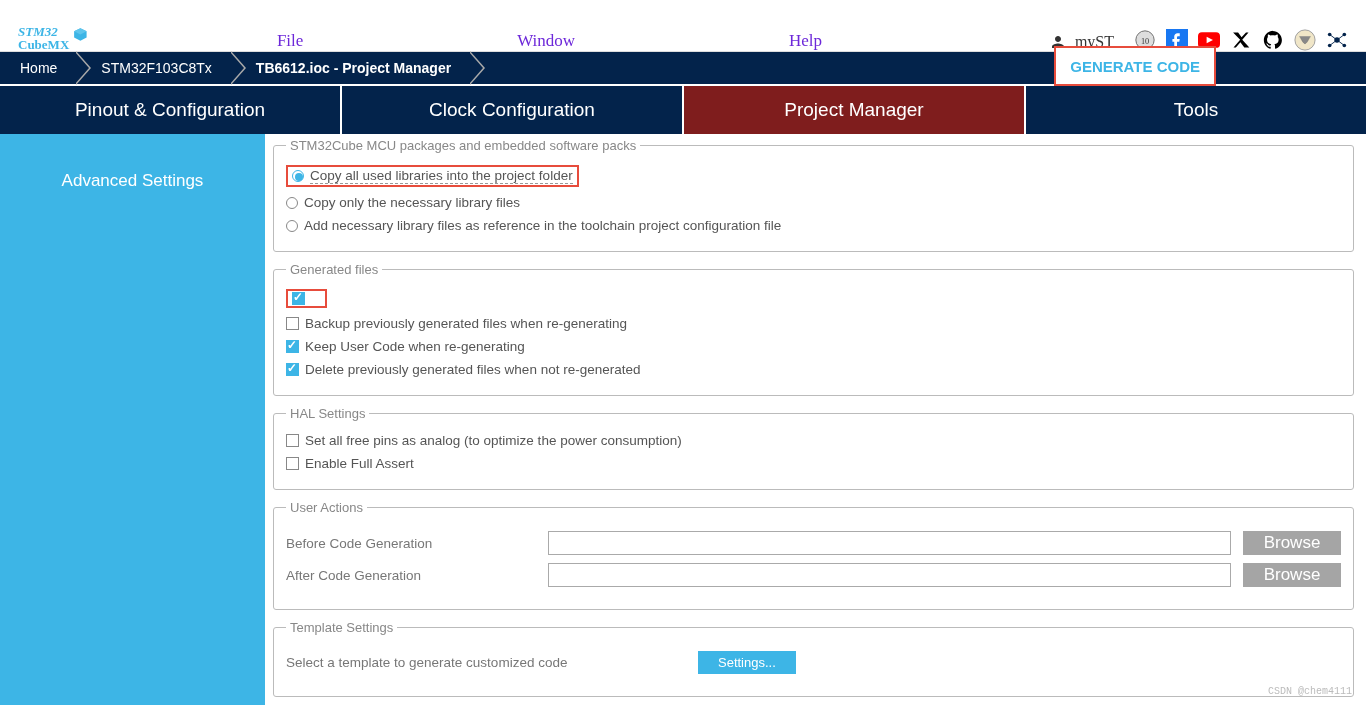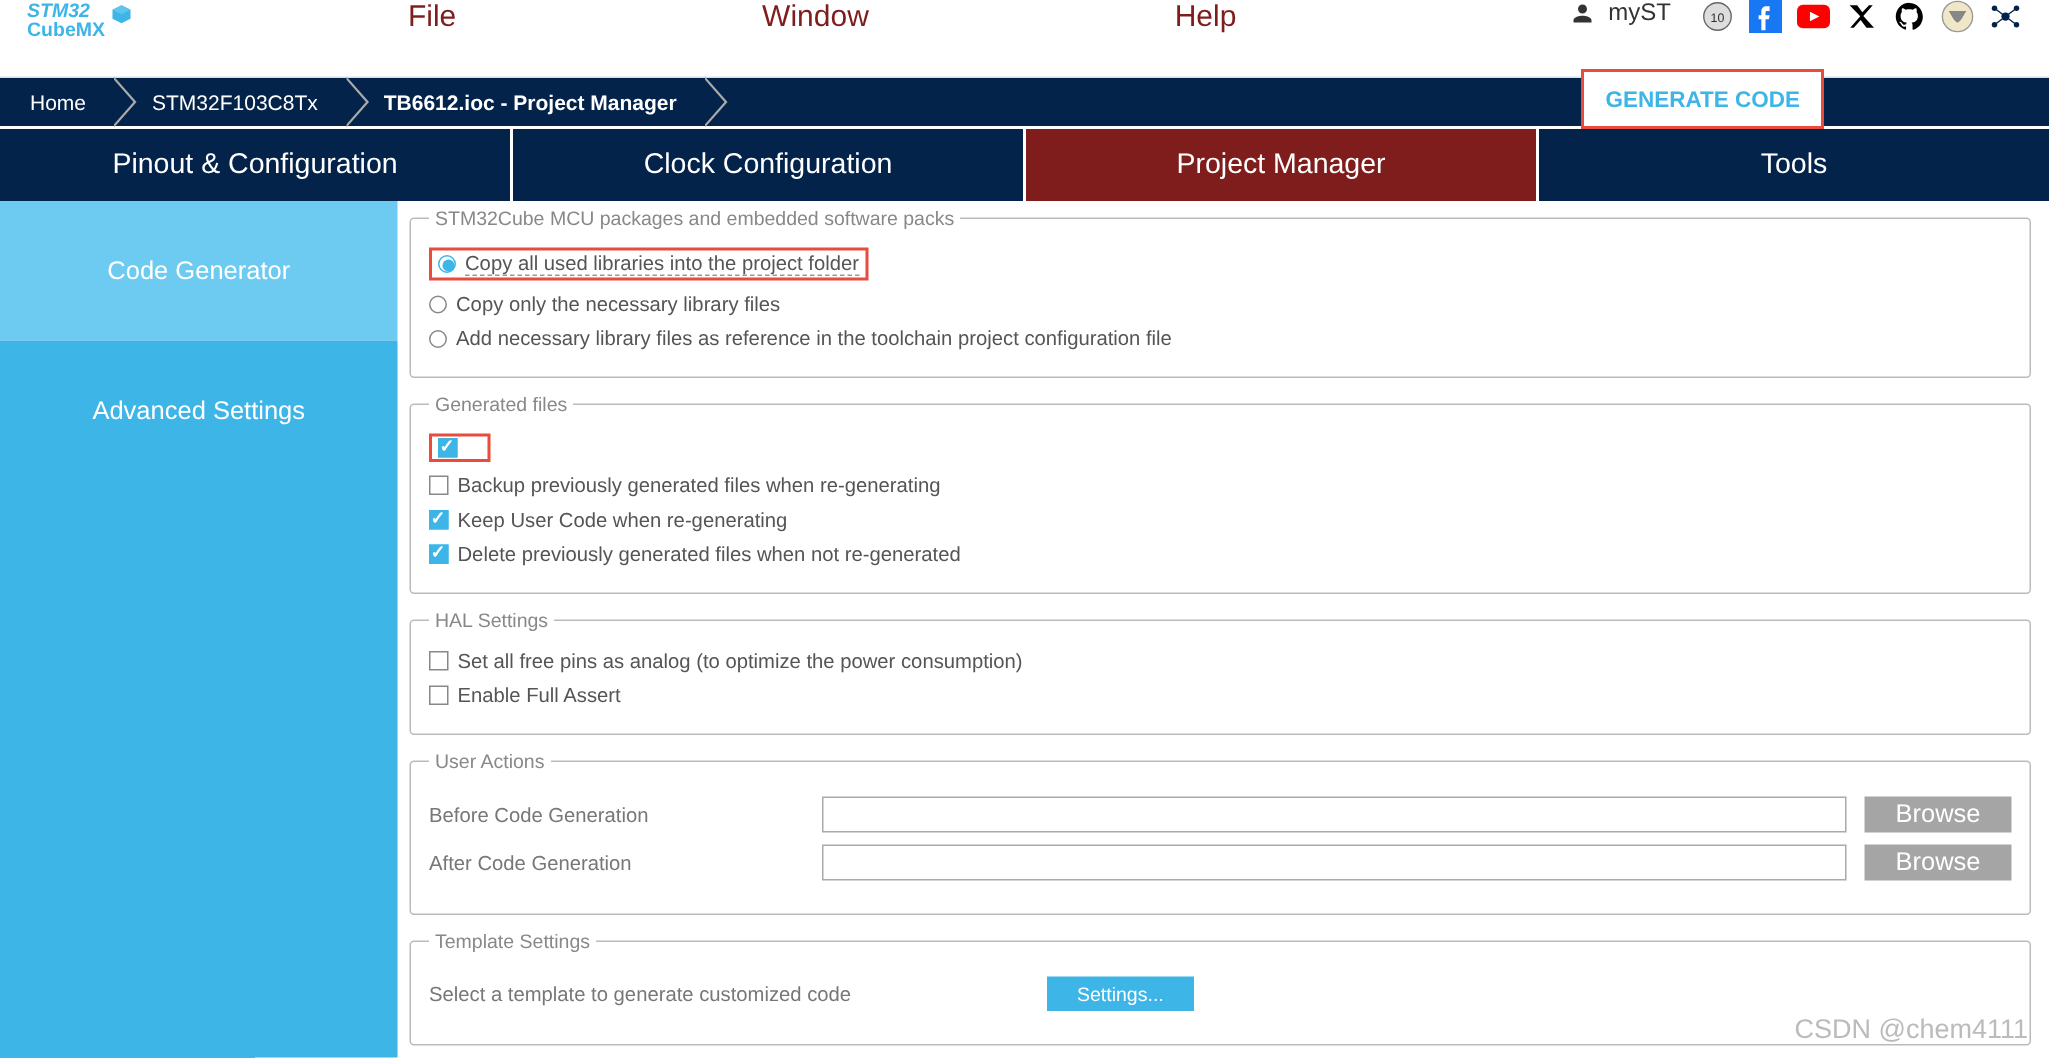--- a/index.html
+++ b/index.html
@@ -1,24 +1,24 @@
 <!DOCTYPE html>
 <html><head>
 <meta charset="utf-8">
 <style>
 * { box-sizing: border-box; margin: 0; padding: 0; }
 body { font-family: Arial, sans-serif; font-size: 13px; color: #333; width: 1366px; height: 705px; overflow: hidden; position: relative; }
 
 
-.topbar { height: 52px; background: #fff; display: flex; align-items: flex-start; border-bottom: 1px solid #ddd; }
+.topbar { height: 52px; background: #fff; display: flex; align-items: flex-end; border-bottom: 1px solid #ddd; font-family: Liberation Serif, serif; }
 .logo-area { width: 90px; padding-left: 18px; }
 .logo-text1 { color: #3db5e6; font-size: 13px; font-weight: bold; line-height: 1; font-style: italic; }
 .logo-text2 { color: #3db5e6; font-size: 13px; font-weight: bold; line-height: 1; }
 .menu-items { flex: 1; display: flex; justify-content: space-around; padding: 0 120px 0 80px; }
-.menu-item { color: #7f1d1d; font-size: 20px; cursor: pointer; }
+.menu-item { color: #6d28d9; font-size: 17px; cursor: pointer; }
 .myst { display: flex; align-items: center; gap: 8px; color: #333; font-size: 16px; margin-right: 20px; }
 .social-icons { display: flex; align-items: center; gap: 10px; padding-right: 18px; }
 .soc { width: 22px; height: 22px; display: flex; align-items: center; justify-content: center; }
 
 
 .breadcrumb-bar { height: 32px; background: #03234b; display: flex; align-items: flex-end; position: relative; }
 .bc-item { height: 32px; display: flex; align-items: center; padding: 0 18px 0 26px; color: #fff; font-size: 14px; position: relative; }
 .bc-item.first { padding-left: 20px; }
 .bc-item.active { font-weight: bold; }
 .bc-arrow { position: absolute; right: -14px; top: 0; width: 0; height: 0; border-top: 16px solid transparent; border-bottom: 16px solid transparent; border-left: 14px solid #03234b; z-index: 2; }
@@ -46,21 +46,21 @@
 .opt-row { display: flex; align-items: center; gap: 6px; padding: 4px 0; color: #555; font-size: 13.5px; }
 .hl-red { border: 2px solid #e74c3c; padding: 1px 4px; display: inline-flex; align-items: center; gap: 6px; }
 
 .action-row { display: flex; align-items: center; gap: 12px; margin: 8px 0; }
 .action-label { width: 250px; color: #777; font-size: 13.5px; }
 .action-input { flex: 1; height: 24px; border: 1px solid #aaa; background: #fff; }
 .browse-btn { width: 98px; height: 24px; background: #a5a5a5; color: #fff; border: none; font-size: 17px; cursor: pointer; }
 
 .settings-btn { background: #3db5e6; color: #fff; border: none; padding: 4px 20px; font-size: 13px; cursor: pointer; }
 
-.watermark { position: absolute; bottom: 8px; right: 14px; color: #bbb; font-size: 18px; }
+.watermark { position: absolute; bottom: 8px; right: 14px; color: #bbb; font-size: 10px; font-family: Liberation Mono, monospace; }
 
 
 .chk-box { width: 13px; height: 13px; border: 1px solid #888; display: inline-block; position: relative; }
 .chk-box.checked { background: #3db5e6; border-color: #3db5e6; }
 .chk-box.checked::after { content: '✓'; color: #fff; position: absolute; top: -3px; left: 0px; font-size: 12px; font-weight: bold; }
 .rad-box { width: 12px; height: 12px; border: 1px solid #888; border-radius: 50%; display: inline-block; position: relative; }
 .rad-box.checked { border-color: #3db5e6; }
 .rad-box.checked::after { content: ''; position: absolute; top: 2px; left: 2px; width: 8px; height: 8px; background: #3db5e6; border-radius: 50%; }
 </style>
 </head>
@@ -164,21 +164,20 @@
 
 <div class="main-tabs">
   <div class="main-tab">Pinout &amp; Configuration</div>
   <div class="main-tab">Clock Configuration</div>
   <div class="main-tab active">Project Manager</div>
   <div class="main-tab">Tools</div>
 </div>
 
 <div class="content">
   <div class="sidebar">
-    <div class="side-item codegen">Code Generator</div>
     <div class="side-item advanced">Advanced Settings</div>
     <div class="side-rest"></div>
   </div>
 
   <div class="panel">
 
     <fieldset>
       <legend>STM32Cube MCU packages and embedded software packs</legend>
       <div class="opt-row">
         <span class="hl-red">

